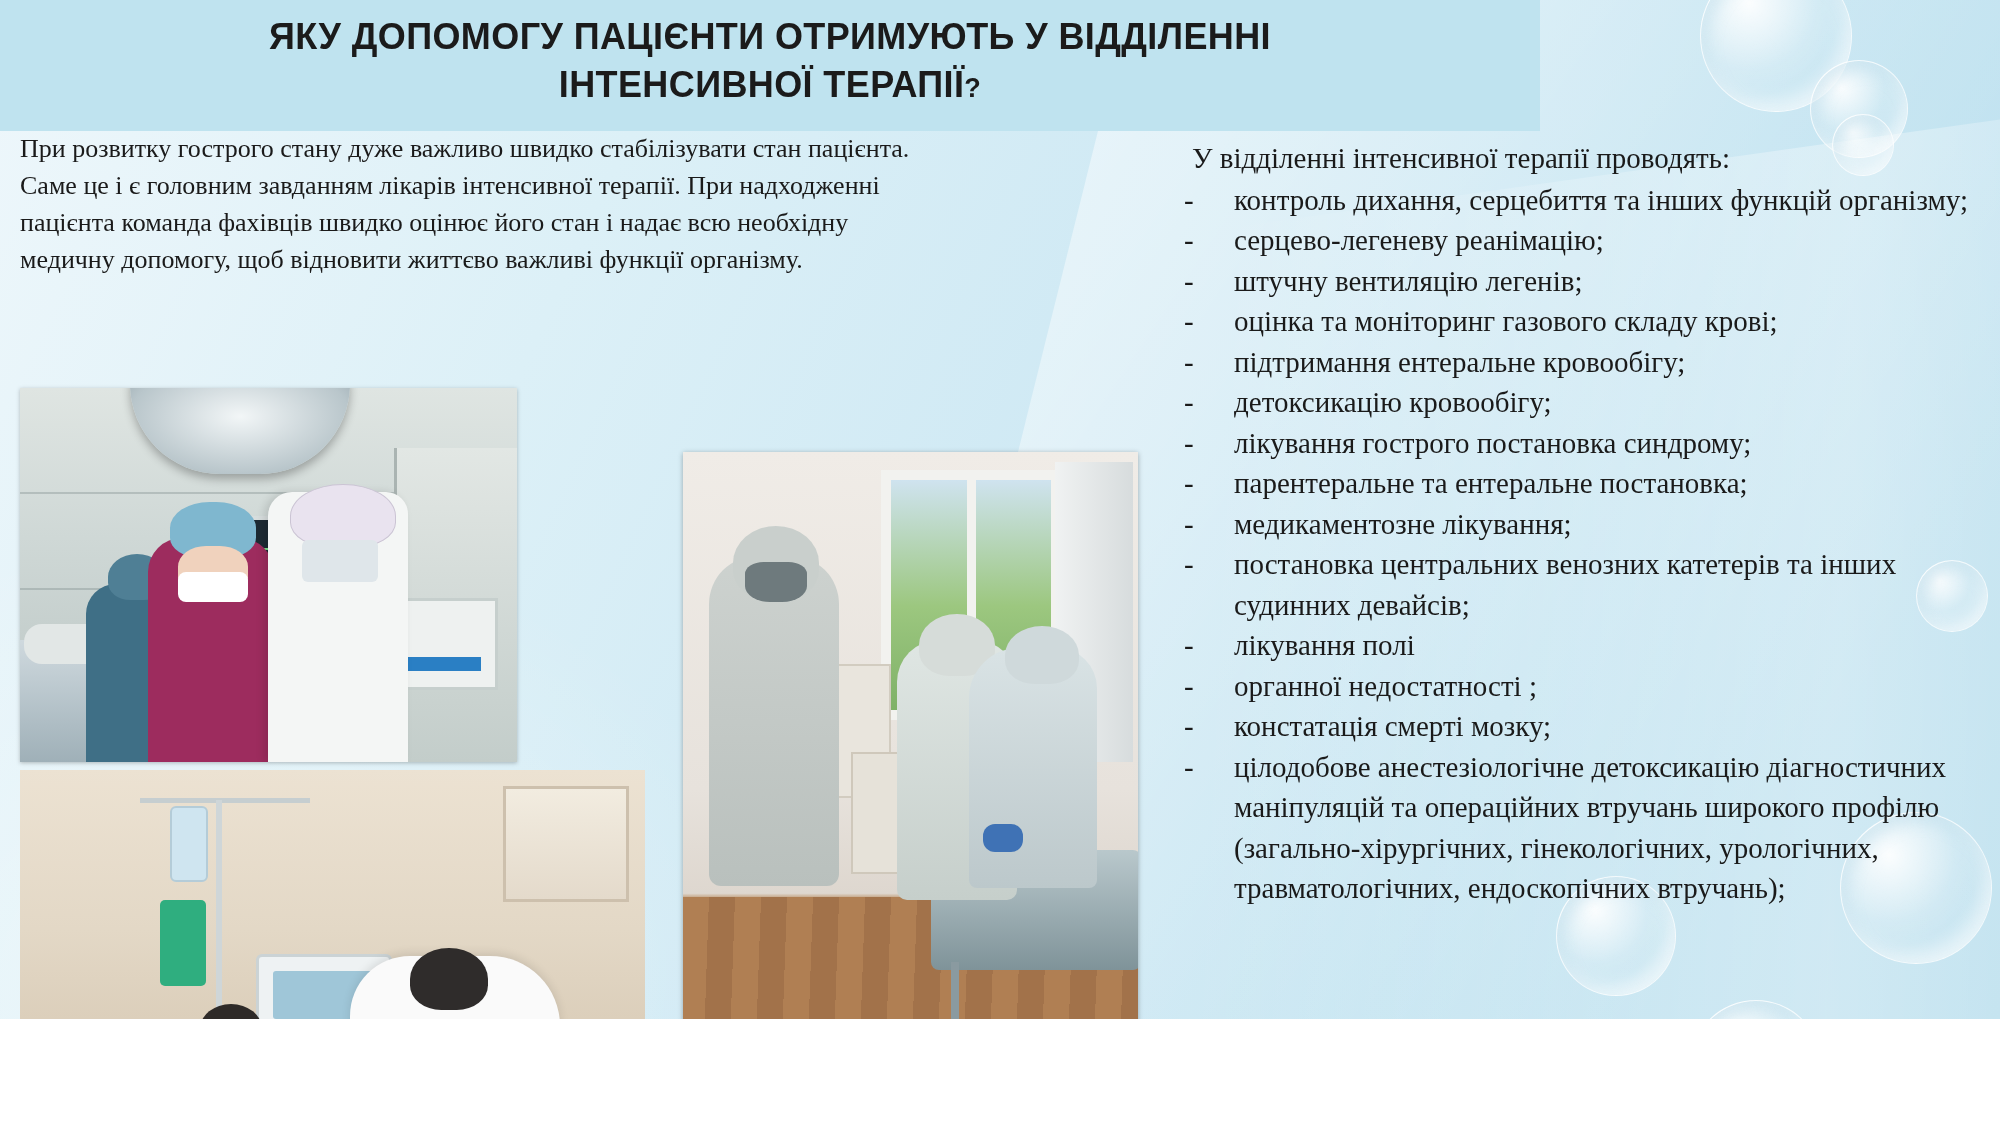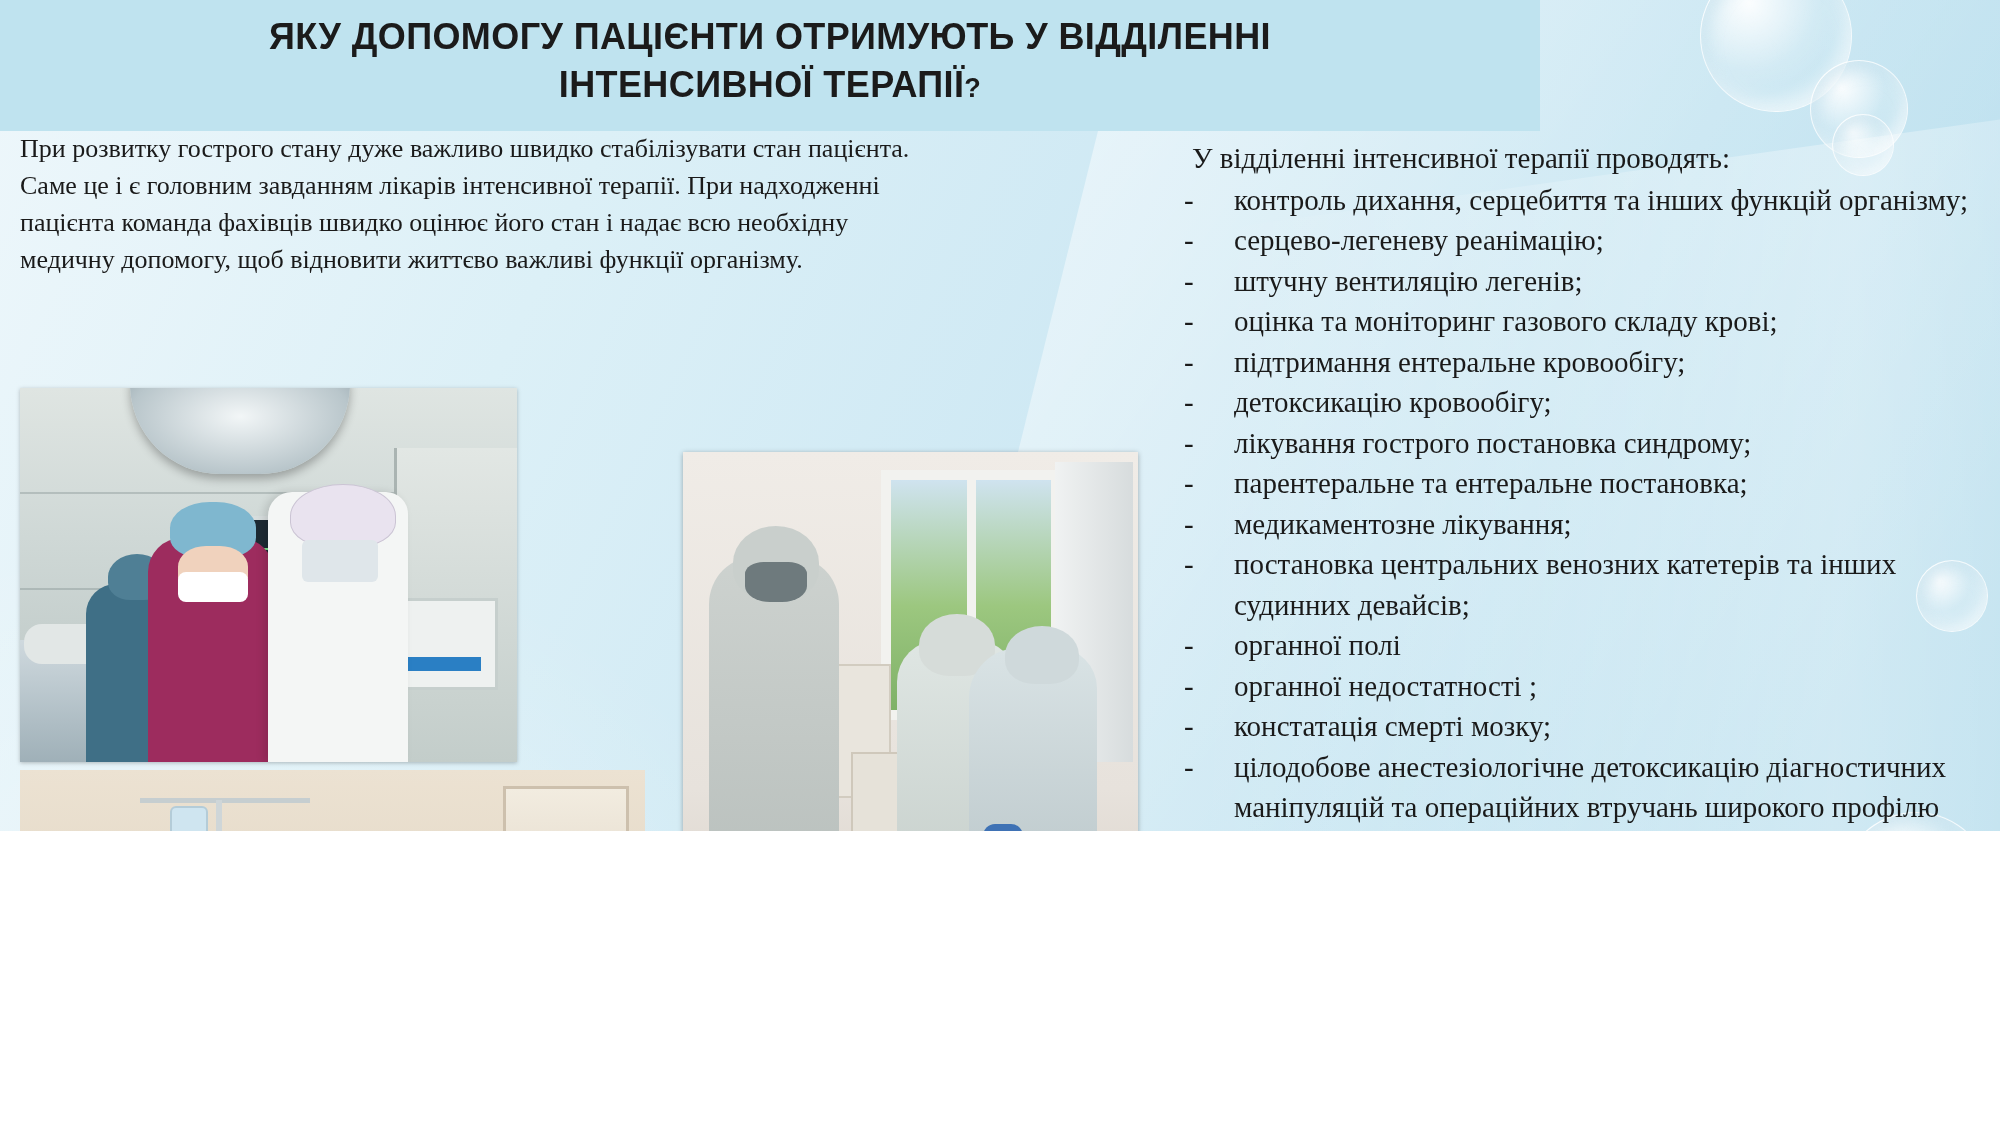--- a/index.html
+++ b/index.html
@@ -10,21 +10,21 @@
     width: 2000px;
     height: 1125px;
     overflow: hidden;
     font-family: "Liberation Serif", serif;
     background: #ffffff;
   }
 
   .slide {
     position: relative;
     width: 2000px;
-    height: 831px;
+    height: 1019px;
     overflow: hidden;
     background: linear-gradient(115deg, #eef7fb 0%, #dcf0f7 28%, #cfe9f4 52%, #bfe2f0 74%, #b4dcec 100%);
   }
 
   
   .sweep {
     position: absolute;
     pointer-events: none;
   }
   .sweep.s1 {
@@ -365,21 +365,21 @@
       <li>
           <span class="dash">-</span>
           <span class="txt">медикаментозне лікування;</span>
         </li>
       <li>
           <span class="dash">-</span>
           <span class="txt">постановка центральних венозних катетерів та інших судинних девайсів;</span>
         </li>
       <li>
           <span class="dash">-</span>
-          <span class="txt">органної полі</span>
+          <span class="txt">лікування полі</span>
         </li>
       <li>
           <span class="dash">-</span>
           <span class="txt">органної недостатності ;</span>
         </li>
       <li>
           <span class="dash">-</span>
           <span class="txt">констатація смерті мозку;</span>
         </li>
       <li>

